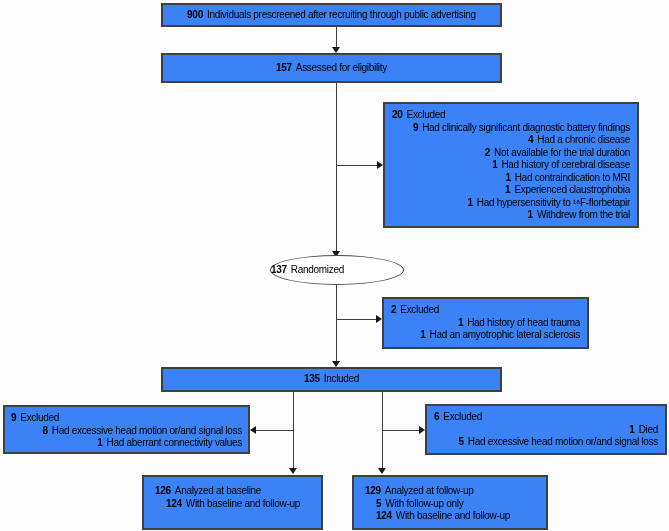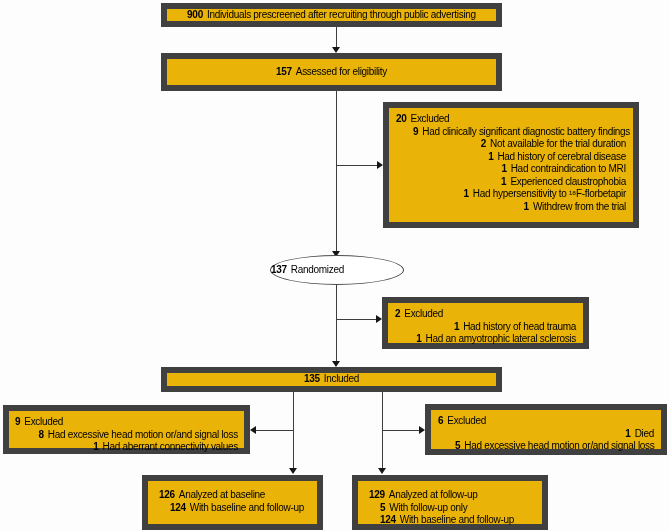--- a/index.html
+++ b/index.html
@@ -2,21 +2,21 @@
 <html><head>
 <meta charset="utf-8">
 <style>
   html,body{margin:0;padding:0;background:#ffffff;}
   #stage{
     position:relative;width:669px;height:531px;background:#fdfdfd;
     font-family:"Liberation Sans","DejaVu Sans",sans-serif;
     font-size:10px;letter-spacing:-0.3px;color:#000;overflow:hidden;
   }
   .box{
-    position:absolute;background:#eab308;border:6px solid #404040;box-sizing:border-box;
+    position:absolute;background:#3b82f6;border:2px solid #404040;box-sizing:border-box;
   }
   .center-box{display:flex;align-items:center;justify-content:center;}
   .list-box{padding:5px 7px;}
   .ellipse{
     position:absolute;background:#fff;border:1px solid #4a4a4a;border-radius:50%;
     box-sizing:border-box;display:flex;align-items:center;justify-content:flex-start;
   }
   .line{white-space:nowrap;line-height:12.5px;}
   .line .num{font-weight:bold;margin-right:4px;}
   .sub{margin-left:17px;text-align:right;}
@@ -54,29 +54,30 @@
   <div class="arr-d" style="left:378px;top:468px"></div>
   <div class="hline" style="left:382px;top:430px;width:37px"></div>
   <div class="arr-r" style="left:419px;top:426px"></div>
 
   <div class="box center-box" style="left:161px;top:3px;width:341px;height:24px">
     <div class="line">
       <span class="num">900</span><span>Individuals prescreened after recruiting through public advertising</span>
     </div>
   </div>
 
-  <div class="box center-box" style="left:161px;top:53px;width:341px;height:38px">
+  <div class="box center-box" style="left:161px;top:53px;width:341px;height:30px">
     <div class="line">
       <span class="num">157</span><span>Assessed for eligibility</span>
     </div>
   </div>
 
   <div class="box list-box" style="left:383px;top:102px;width:256px;height:126px">
     <div class="line"><span class="num">20</span><span>Excluded</span></div>
     <div class="line sub"><span class="num">9</span><span>Had clinically significant diagnostic battery findings</span></div>
+    <div class="line sub"><span class="num">4</span><span>Had a chronic disease</span></div>
     <div class="line sub"><span class="num">2</span><span>Not available for the trial duration</span></div>
     <div class="line sub"><span class="num">1</span><span>Had history of cerebral disease</span></div>
     <div class="line sub"><span class="num">1</span><span>Had contraindication to MRI</span></div>
     <div class="line sub"><span class="num">1</span><span>Experienced claustrophobia</span></div>
     <div class="line sub"><span class="num">1</span><span>Had hypersensitivity to ¹⁸F-florbetapir</span></div>
     <div class="line sub"><span class="num">1</span><span>Withdrew from the trial</span></div>
   </div>
 
   <div class="ellipse" style="left:270px;top:255px;width:134px;height:30px">
     <div class="line">

